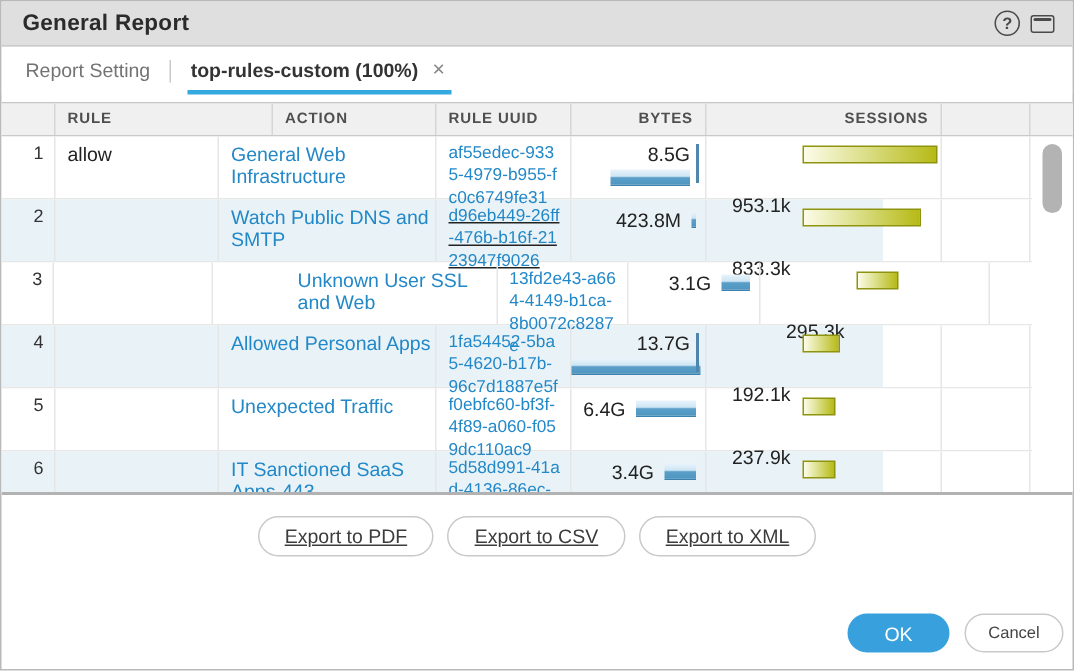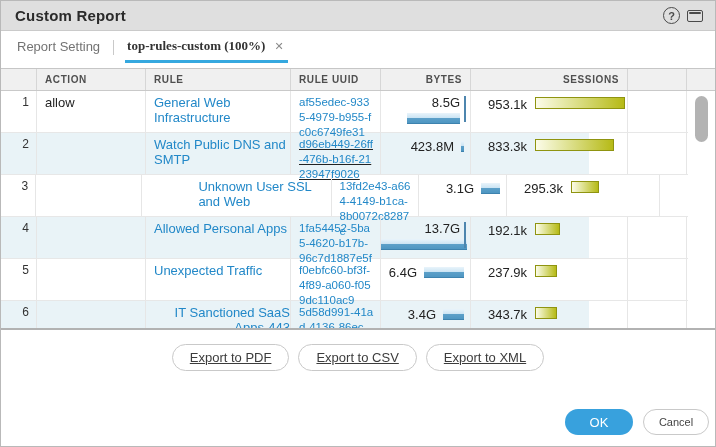--- a/index.html
+++ b/index.html
@@ -14,21 +14,21 @@
   .titlebar-icons { margin-left:auto; display:flex; align-items:center; gap:7px; }
   .help-icon { width:17px; height:17px; border:1.6px solid #4a4a4a; border-radius:50%; font-size:11px; font-weight:700; color:#4a4a4a; display:flex; align-items:center; justify-content:center; cursor:pointer; }
   .win-icon { width:16px; height:12px; border:1.6px solid #4a4a4a; border-radius:2px; padding:1px; cursor:pointer; }
   .win-bar { display:block; height:2.5px; background:#4a4a4a; border-radius:1px; }
 
   
   .tabbar { position:absolute; top:31px; left:0; right:0; height:31px; display:flex; align-items:stretch; padding-left:14px; background:#fff; }
   .tab { display:flex; align-items:center; font-size:13px; border-bottom:3px solid transparent; padding:0 2px; cursor:pointer; }
   .tab-inactive { color:#737373; }
   .tab-divider { width:1px; height:15px; background:#c9c9c9; align-self:center; margin:0 11px; }
-  .tab-active { color:#333; font-weight:700; border-bottom-color:#35a8df; padding-right:4px;font-family:Liberation Serif, serif; }
+  .tab-active { color:#333; font-weight:700; border-bottom-color:#35a8df; padding-right:4px; }
   .tab-close { font-size:11px; font-weight:400; color:#8a8a8a; margin-left:9px; cursor:pointer; }
 
   
   .grid { position:absolute; top:67px; left:0; width:716px; height:262px; border-top:1px solid #c6c6c6; border-bottom:2px solid #b2b2b2; overflow:hidden; background:#fff; }
   .thead { display:flex; height:22px; background:#f0f0f0; border-bottom:1px solid #c9c9c9; }
   .th { font-size:10px; font-weight:700; letter-spacing:.6px; color:#4f4f4f; padding-top:5px; border-right:1px solid #d6d6d6; overflow:hidden; white-space:nowrap; }
   .th.al { padding-left:8px; text-align:left; }
   .th.ar { padding-right:8px; text-align:right; }
   .th:last-child { border-right:none; }
 
@@ -45,64 +45,64 @@
 
   .td-bytes { padding-right:6px; position:relative; }
   .bytes-inline { display:flex; justify-content:flex-end; align-items:center; gap:7px; margin-top:2px; }
   .bytes-val { font-size:13px; color:#222; }
   .bbar { height:11px; background:linear-gradient(to bottom, #e9f4fb 0%, #cde5f4 45%, #5b9fc8 55%, #4e96c2 100%); border-bottom:1px solid #3d82ae; }
   .bytes-wrap { text-align:right; padding-right:4px; }
   .bytes-wrap .bbar { margin-top:3px; margin-left:auto; }
   .btick { position:absolute; right:4px; top:5px; width:2px; height:26px; background:#4e86ae; }
 
   .td-sess { display:flex; align-items:flex-start; padding-top:6px; }
-  .sess-val { width:56px; text-align:right; font-size:13px; color:#222; flex:none; }
+  .sess-val { width:56px; text-align:right; font-size:13px; color:#222; flex:none;margin-top:32px; }
   .sbar { height:12px; margin-left:8px; margin-top:0; border:1px solid #8f9410; background:linear-gradient(to right, #fcfce9 0%, #e3e6a0 35%, #b6ba16 100%); flex:none; }
 
   .vscroll { position:absolute; top:23px; right:1px; bottom:2px; width:28px; background:#fff; }
   .vthumb { position:absolute; top:4px; left:7px; width:13px; height:46px; background:#b3b3b3; border-radius:7px; cursor:pointer; }
 
   
   .export-row { position:absolute; top:343px; left:0; right:0; display:flex; justify-content:center; gap:9px; }
   .pill-btn { height:27px; padding:0 17px; border:1px solid #c9c9c9; border-radius:14px; background:#fff; font-size:13px; color:#3c3c3c; font-family:"Liberation Sans", sans-serif; cursor:pointer; display:flex; align-items:center;text-decoration:underline; }
 
   
   .footer { position:absolute; right:6px; bottom:11px; display:flex; gap:10px; }
   .btn-ok { width:68px; height:26px; border:none; border-radius:13px; background:#38a1dd; color:#fff; font-size:13px; font-family:"Liberation Sans", sans-serif; cursor:pointer; }
   .btn-cancel { width:66px; height:26px; border:1px solid #c9c9c9; border-radius:13px; background:#fff; color:#444; font-size:11px; font-family:"Liberation Sans", sans-serif; cursor:pointer; }
 </style>
 </head>
 <body>
 
 <div class="dialog">
 
   <div class="titlebar">
-    <span class="title">Custom Report</span>
+    <span class="title">General Report</span>
     <span class="titlebar-icons">
       <span class="help-icon">?</span>
       <span class="win-icon">
           <span class="win-bar"></span>
         </span>
     </span>
   </div>
 
   <div class="tabbar">
     <span class="tab tab-inactive">Report Setting</span>
     <span class="tab-divider"></span>
     <span class="tab tab-active">
       <span>top-rules-custom (100%)</span>
       <span class="tab-close">✕</span>
     </span>
   </div>
 
   <div class="grid">
     <div class="thead" id="thead">
         <div class="th al" style="width: 36px;"></div>
+        <div class="th al" style="width: 145px;">RULE</div>
         <div class="th al" style="width: 109px;">ACTION</div>
-        <div class="th al" style="width: 145px;">RULE</div>
         <div class="th al" style="width: 90px;">RULE UUID</div>
         <div class="th ar" style="width: 90px;">BYTES</div>
         <div class="th ar" style="width: 157px;">SESSIONS</div>
         <div class="th al" style="width: 59px;"></div>
         <div class="th al" style="width: 30px;"></div>
       </div>
     <div class="tbody" id="tbody">
         <div class="tr">
           <div class="td td-num" style="width: 36px;">1</div>
           <div class="td td-action" style="width: 109px;">allow</div>
@@ -190,21 +190,21 @@
           </div>
           <div class="td td-sess" style="width: 157px;">
             <span class="sess-val">237.9k</span>
             <span class="sbar" style="width: 22px;"></span>
           </div>
           <div class="td " style="width: 59px;"></div>
         </div>
         <div class="tr stripe">
           <div class="td td-num" style="width: 36px;">6</div>
           <div class="td td-action" style="width: 109px;"></div>
-          <div class="td td-rule" style="width: 145px; text-align: right;"><span class="rule-link">IT Sanctioned SaaS Apps-443</span></div>
+          <div class="td td-rule" style="width: 145px;"><span class="rule-link">IT Sanctioned SaaS Apps-443</span></div>
           <div class="td td-uuid" style="width: 90px;">
             <span class="uuid">5d58d991-41ad-4136-86ec-</span>
           </div>
           <div class="td td-bytes" style="width: 90px;">
             <div class="bytes-inline">
               <span class="bytes-val">3.4G</span>
               <span class="bbar" style="width: 21px;"></span>
             </div>
           </div>
           <div class="td td-sess" style="width: 157px;">

